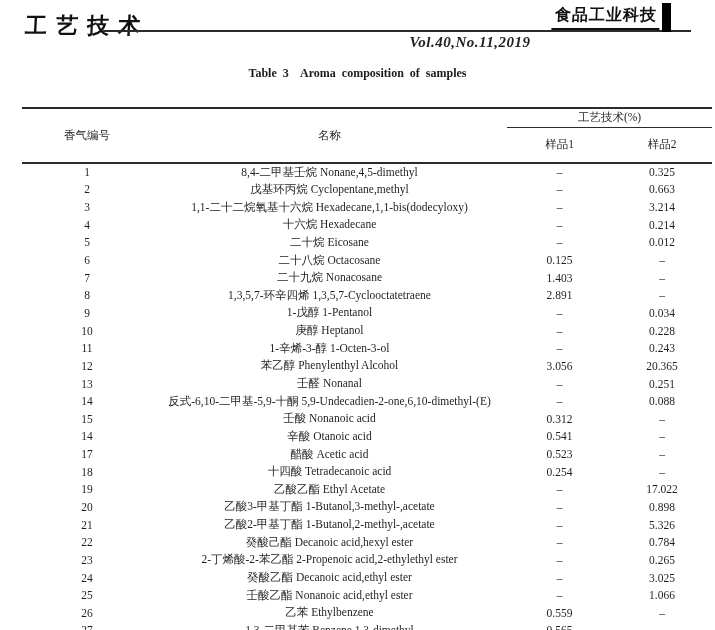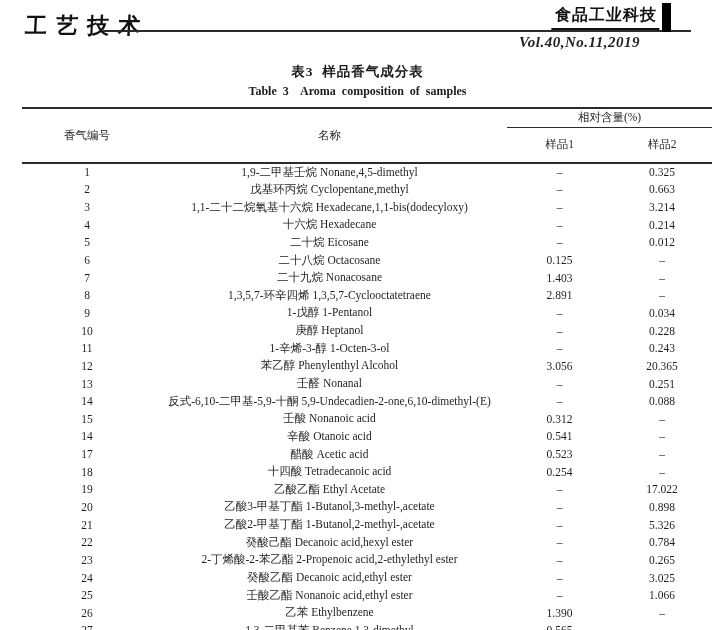--- a/index.html
+++ b/index.html
@@ -31,21 +31,21 @@
     border-bottom:2px solid #111; padding:0 3px 2px 3px;
     transform:skewX(-3deg);
     white-space:nowrap;
   }
   .black-bar{
     position:absolute; right:44px; top:3px;
     width:9px; height:29px; background:#000;
   }
   .vol-line{
     position:absolute; top:34px; left:300px; width:340px;
-    text-align:right;
+    text-align:center;
     font-style:italic; font-weight:bold; font-size:15px;
     letter-spacing:0.5px; color:#222;
     white-space:pre;
   }
 
   
   .titles{ position:absolute; top:63px; left:0; right:0; text-align:center; }
   .title-zh{
     font-weight:bold; font-size:13.5px; color:#1b1b1b;
     letter-spacing:1px; white-space:pre;
@@ -89,47 +89,46 @@
 
 <div class="main-rule"></div>
 
 <div class="right-logo">食品工业科技</div>
 
 <div class="black-bar"></div>
 
 <div class="vol-line">Vol.40,No.11,2019</div>
 
 <div class="titles">
-  <div class="title-zh">表3  样品香气成分表</div>
   <div class="title-en">Table 3  Aroma composition of samples</div>
 </div>
 
 <div class="content">
   <table class="data-table">
     <colgroup>
       <col class="c-id">
         <col class="c-name">
         <col class="c-s1">
         <col class="c-s2">
     </colgroup>
     <thead>
       <tr class="hr1">
         <th rowspan="2">香气编号</th>
         <th rowspan="2">名称</th>
-        <th colspan="2" class="group">相对含量(%)</th>
+        <th colspan="2" class="group">工艺技术(%)</th>
       </tr>
       <tr class="hr2">
         <th>样品1</th>
         <th>样品2</th>
       </tr>
     </thead>
     <tbody>
         <tr>
           <td>1</td>
-          <td>1,9-二甲基壬烷 Nonane,4,5-dimethyl</td>
+          <td>8,4-二甲基壬烷 Nonane,4,5-dimethyl</td>
           <td>–</td>
           <td>0.325</td>
         </tr>
         <tr>
           <td>2</td>
           <td>戊基环丙烷 Cyclopentane,methyl</td>
           <td>–</td>
           <td>0.663</td>
         </tr>
         <tr>
@@ -266,21 +265,21 @@
         </tr>
         <tr>
           <td>25</td>
           <td>壬酸乙酯 Nonanoic acid,ethyl ester</td>
           <td>–</td>
           <td>1.066</td>
         </tr>
         <tr>
           <td>26</td>
           <td>乙苯 Ethylbenzene</td>
-          <td>1.390</td>
+          <td>0.559</td>
           <td>–</td>
         </tr>
         <tr>
           <td>27</td>
           <td>1,3-二甲基苯 Benzene,1,3-dimethyl</td>
           <td>0.565</td>
           <td>–</td>
         </tr>
       </tbody>
   </table>

